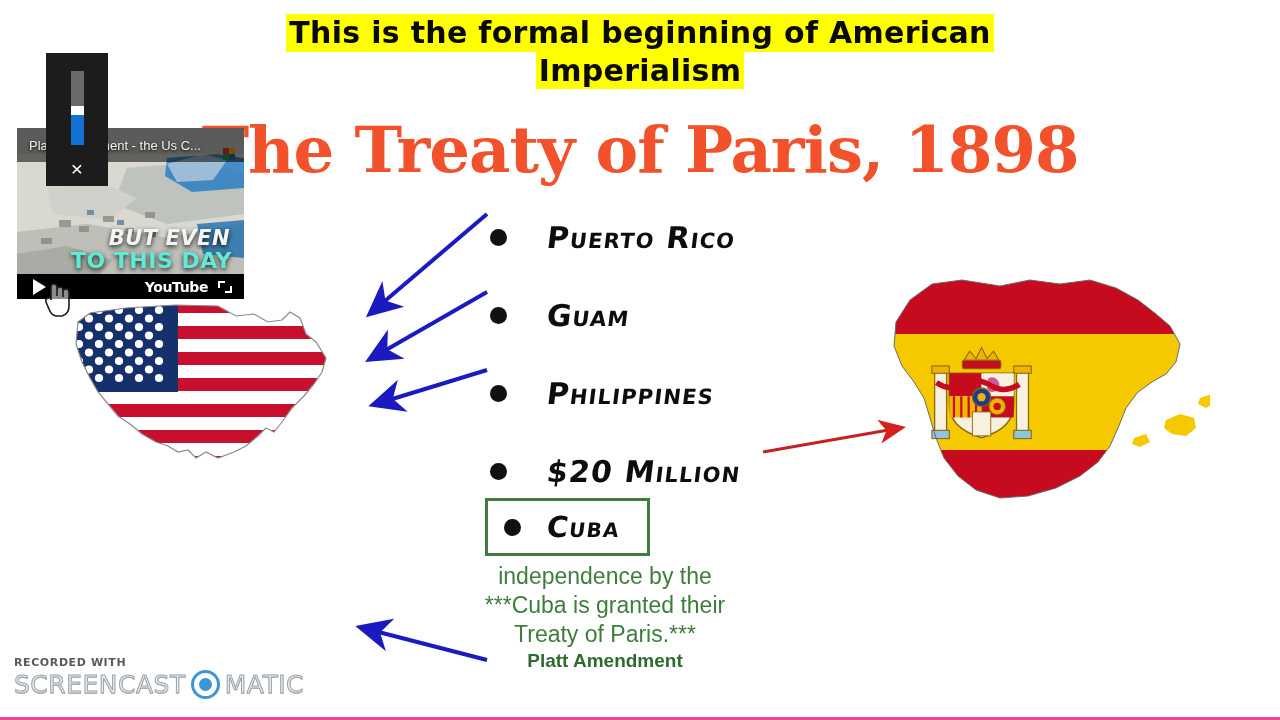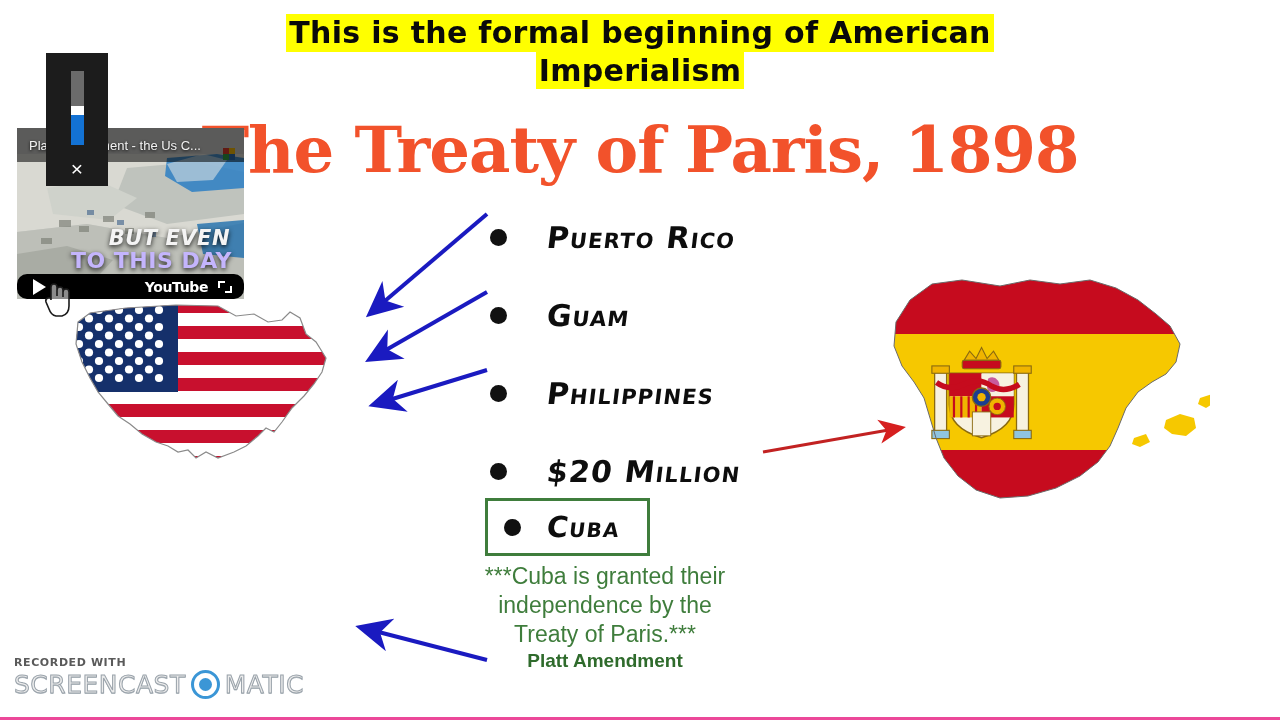--- a/index.html
+++ b/index.html
@@ -123,36 +123,36 @@
     color: #f4f4f4;
     font-family: "DejaVu Sans", sans-serif;
     font-weight: 700; font-size: 21px;
     letter-spacing: .5px;
     text-shadow: 0 2px 5px rgba(0,0,0,.85);
     z-index: 4;
     font-style: italic;
   }
   .yt-cap2 {
     position: absolute; right: 12px; top: 120px;
-    color: #c4b5fd;
+    color: #5eead4;
     font-family: "DejaVu Sans", sans-serif;
     font-weight: 700; font-size: 22px;
     letter-spacing: .5px;
     text-shadow: 0 2px 5px rgba(0,0,0,.85);
     z-index: 4;
   }
   .yt-progress {
     position: absolute; left: 18px; top: 150px; width: 192px; height: 4px;
     background: rgba(255,255,255,.28); z-index: 5;
   }
   .yt-progress i { display: block; height: 100%; width: 100%; background: #e02020; }
   .yt-bar {
     position: absolute; left: 0; bottom: 0; width: 227px; height: 25px;
     background: #000; z-index: 5;
-    display: flex; align-items: center; border-radius: 10px;
+    display: flex; align-items: center;
   }
   .yt-play {
     width: 0; height: 0; margin-left: 16px;
     border-left: 13px solid #fff;
     border-top: 8px solid transparent;
     border-bottom: 8px solid transparent;
   }
   .yt-logo {
     margin-left: auto; margin-right: 10px;
     color: #fff; font-family: "DejaVu Sans", sans-serif;
@@ -244,22 +244,22 @@
       <span class="b-text">$20 Million</span>
     </div>
   </div>
 
   <div class="cuba-box">
     <span class="b-dot"></span>
     <span class="b-text">Cuba</span>
   </div>
 
   <div class="cuba-note">
+    <div>independence by the</div>
     <div>***Cuba is granted their</div>
-    <div>independence by the</div>
     <div>Treaty of Paris.***</div>
   </div>
   <div class="platt">Platt Amendment</div>
 
   <svg class="usmap" viewBox="0 0 270 170">
     <defs>
       <clipPath id="usclip">
         <path d="M10,22 L22,13 L58,8 L108,5 L150,6 L168,16 L186,14 L200,22 L214,20 L222,12 L232,18 L238,34
                  L248,42 L258,58 L254,72 L246,84 L236,96 L224,108 L214,122 L206,132 L198,128 L190,136
                  L178,146 L166,152 L150,158 L138,152 L128,158 L120,150 L110,152 L100,146 L88,142

